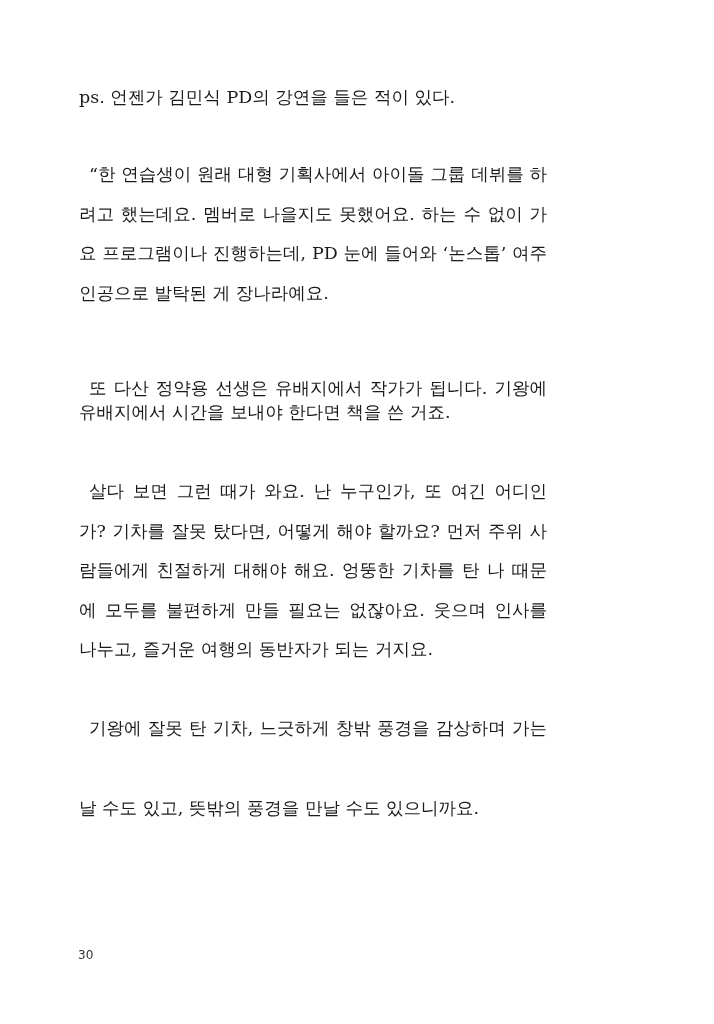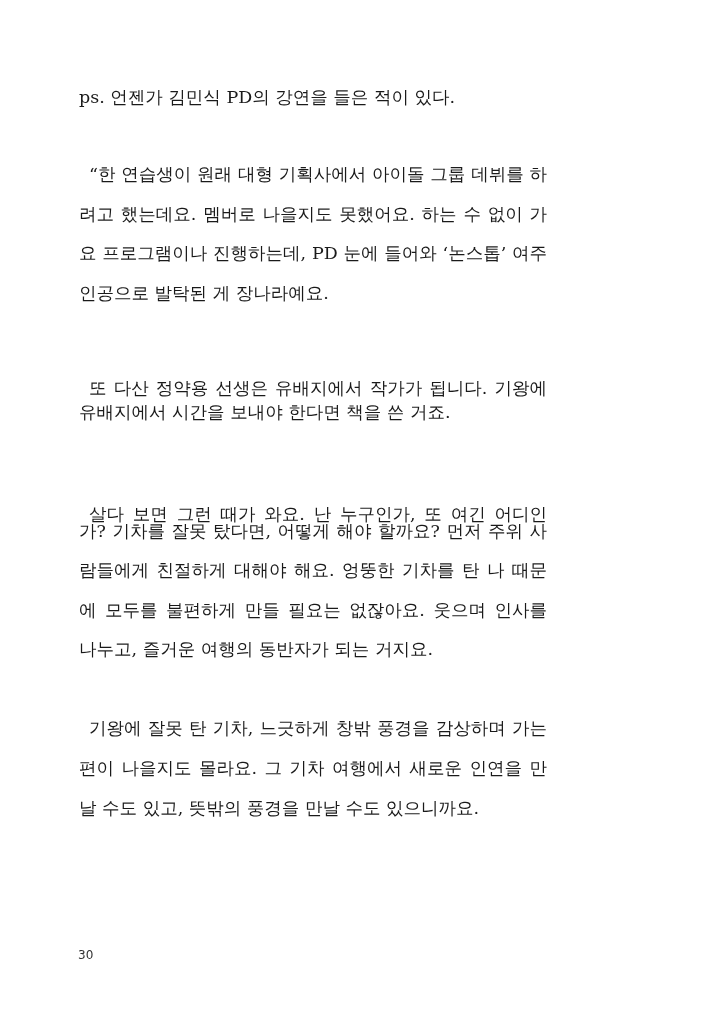--- a/index.html
+++ b/index.html
@@ -57,25 +57,24 @@
   <div class="line" style="top:82px;">ps. 언젠가 김민식 PD의 강연을 들은 적이 있다.</div>
 
   <div class="line justify indent" style="top:159px;">“한 연습생이 원래 대형 기획사에서 아이돌 그룹 데뷔를 하</div>
   <div class="line justify" style="top:199px;">려고 했는데요. 멤버로 나을지도 못했어요. 하는 수 없이 가</div>
   <div class="line justify" style="top:238px;">요 프로그램이나 진행하는데, PD 눈에 들어와 ‘논스톱’ 여주</div>
   <div class="line" style="top:278px;">인공으로 발탁된 게 장나라예요.</div>
 
   <div class="line justify indent" style="top:357px;margin-top:16px;">또 다산 정약용 선생은 유배지에서 작가가 됩니다. 기왕에</div>
   <div class="line" style="top:397px;">유배지에서 시간을 보내야 한다면 책을 쓴 거죠.</div>
 
-  <div class="line justify indent" style="top:476px;margin-top:23px;">살다 보면 그런 때가 와요. 난 누구인가, 또 여긴 어디인</div>
+  <div class="line justify indent" style="top:476px;">살다 보면 그런 때가 와요. 난 누구인가, 또 여긴 어디인</div>
   <div class="line justify" style="top:516px;">가? 기차를 잘못 탔다면, 어떻게 해야 할까요? 먼저 주위 사</div>
   <div class="line justify" style="top:555px;">람들에게 친절하게 대해야 해요. 엉뚱한 기차를 탄 나 때문</div>
   <div class="line justify" style="top:595px;">에 모두를 불편하게 만들 필요는 없잖아요. 웃으며 인사를</div>
   <div class="line" style="top:634px;">나누고, 즐거운 여행의 동반자가 되는 거지요.</div>
 
   <div class="line justify indent" style="top:713px;">기왕에 잘못 탄 기차, 느긋하게 창밖 풍경을 감상하며 가는</div>
-  <div class="line justify" style="top:753px;">편이 나을지도 몰라요. 그 기차 여행에서 새로운 인연을 만</div>
   <div class="line" style="top:793px;">날 수도 있고, 뜻밖의 풍경을 만날 수도 있으니까요.</div>
 
   <div class="page-number">30</div>
 
 </div>
 
 </body></html>

